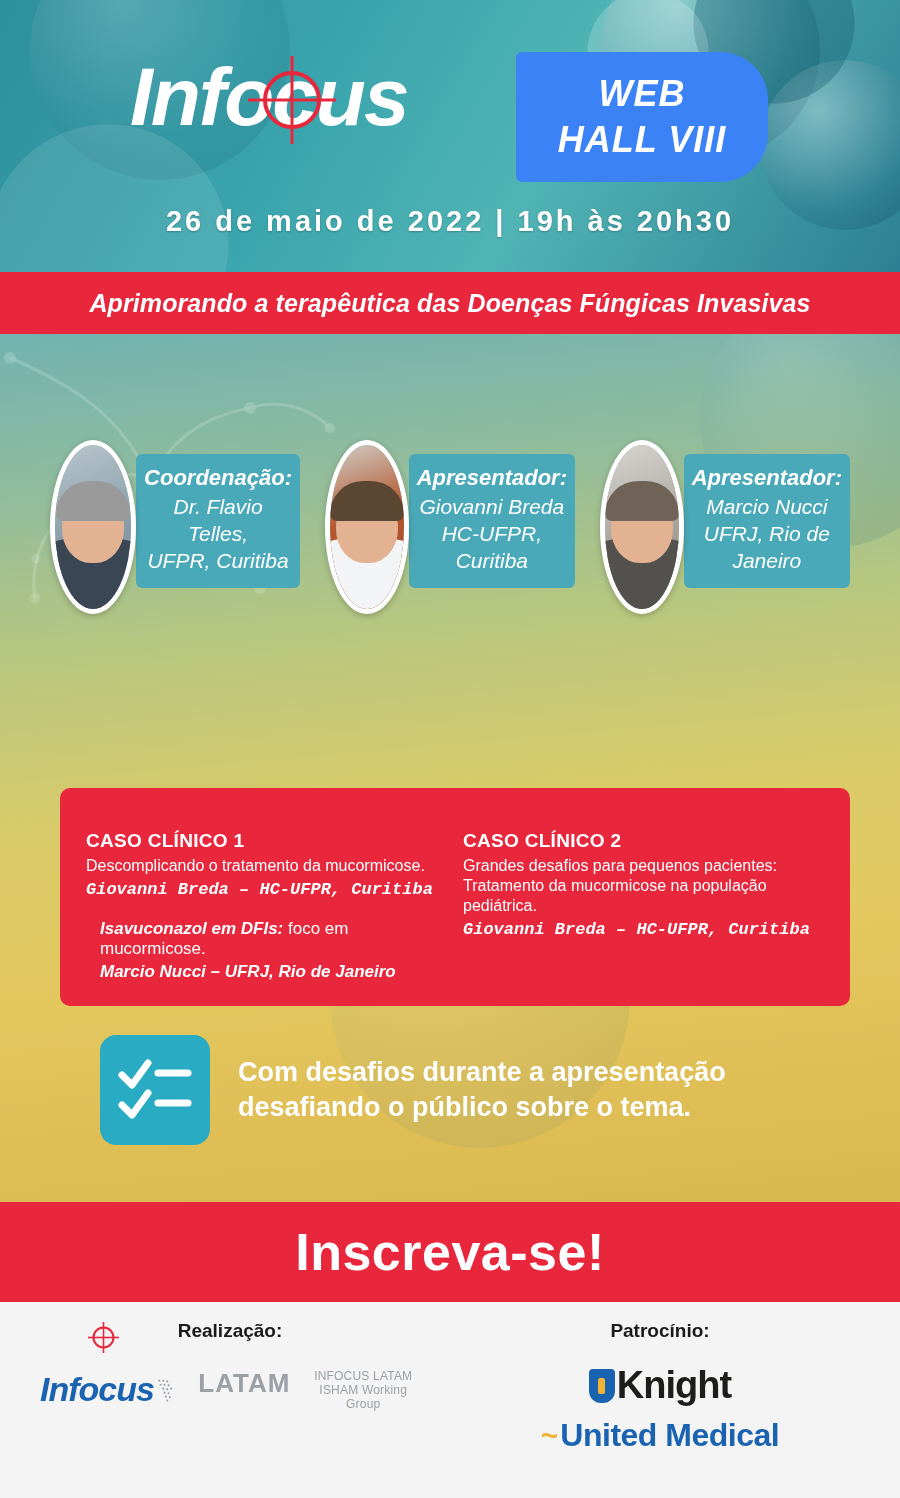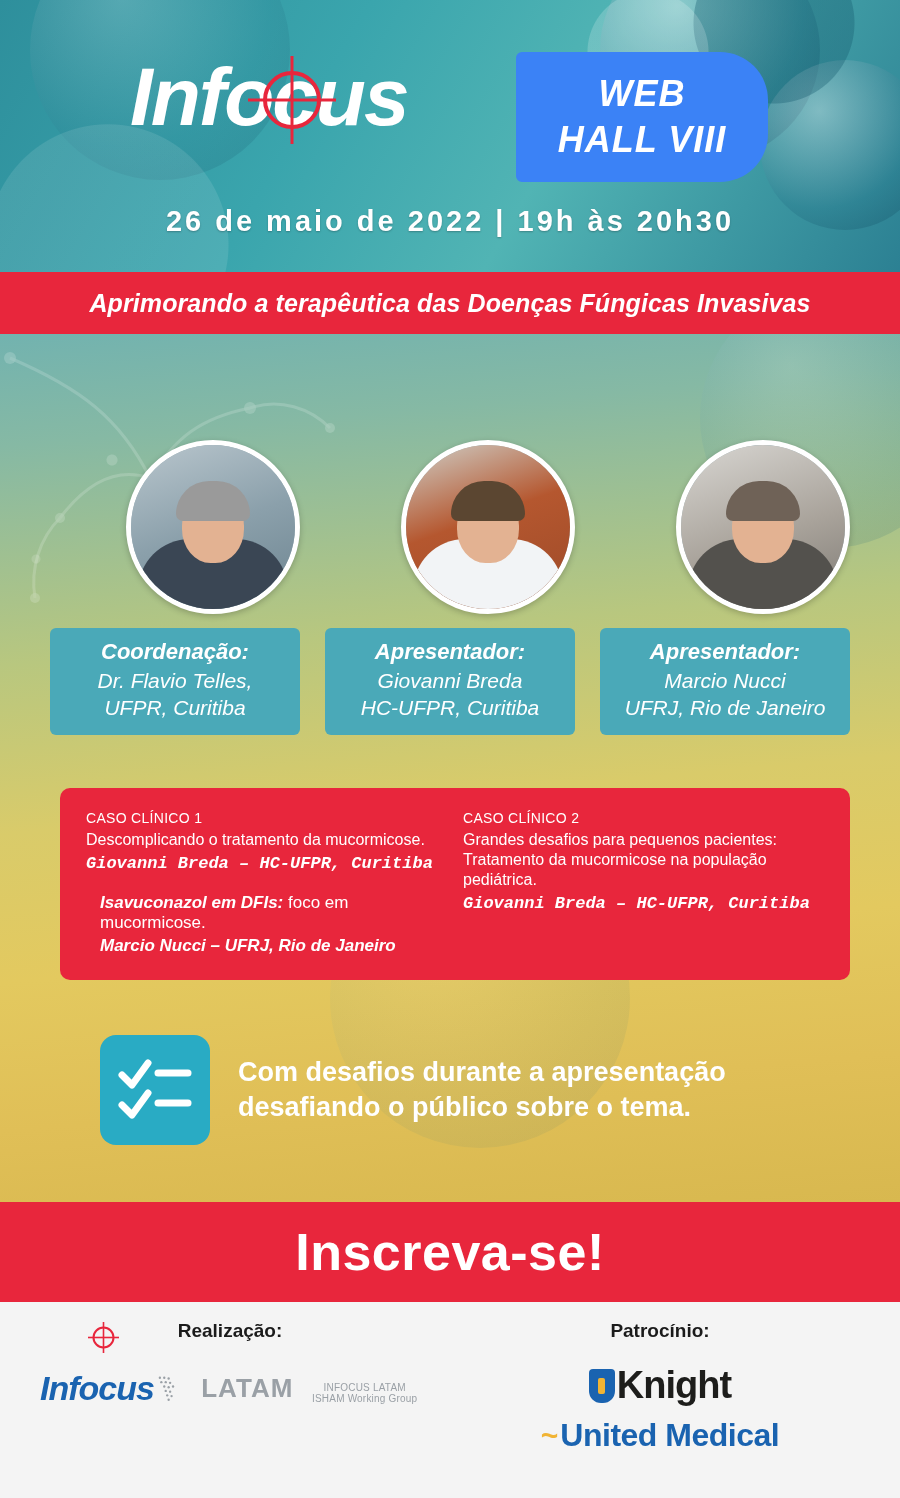--- a/index.html
+++ b/index.html
@@ -89,21 +89,21 @@
     position:absolute; left:0; top:205px; width:900px; text-align:center;
     color:#ffffff; font-size:29px; font-weight:bold; letter-spacing:3px;
     text-shadow:0 1px 2px rgba(0,0,0,.25);
   }
 
   
   .speakers {
     position:absolute; left:50px; top:440px; width:800px;
     display:flex; justify-content:space-between;
   }
-  .speaker { width:250px; display:flex; flex-direction:column; align-items:flex-end; }
+  .speaker { width:250px; display:flex; align-items:flex-start; }
   .photo {
     width:174px; height:174px; border-radius:50%;
     border:5px solid #ffffff; overflow:hidden; position:relative;
     box-shadow:0 2px 6px rgba(0,0,0,.22);
     background:#9bb0b6;
   }
   .ph-bg1 { position:absolute; inset:0; background:linear-gradient(160deg,#b9c6cd 0%, #8ba0ab 50%, #6d8490 100%); }
   .ph-bg2 { position:absolute; inset:0; background:linear-gradient(160deg,#cfcfc8 0%,#b5572f 45%,#9d4a28 100%); }
   .ph-bg3 { position:absolute; inset:0; background:linear-gradient(160deg,#d8d6d2 0%,#a9a39b 55%,#7e7a74 100%); }
   .head {
@@ -123,21 +123,21 @@
   .sp2 .caption, .sp3 .caption { }
 
   
   .cases {
     position:absolute; left:60px; top:788px; width:790px; min-height:190px;
     background:#e8263c; border-radius:10px; color:#ffffff;
     display:flex; padding:22px 26px 24px;
   }
   .case-col { width:50%; padding-right:18px; }
   .case-col.right { padding-right:0; padding-left:8px; }
-  .case-title { font-size:14px; font-weight:normal; letter-spacing:.3px; margin-bottom:4px; }
+  .case-title { font-size:19px; font-weight:bold; letter-spacing:.3px; margin-bottom:4px;margin-top:20px; }
   .case-desc { font-size:16px; line-height:1.25; }
   .case-auth { font-size:17px; font-weight:bold; font-style:italic; margin-top:4px;font-family:Liberation Mono, monospace; }
   .case-second { margin-top:20px; }
   .case-second .lead { font-size:17px; }
   .case-second .lead b { font-weight:bold; font-style:italic; }
   .case-second .auth2 { font-size:17px; font-weight:bold; font-style:italic; margin-top:3px; }
   .indent { padding-left:14px; }
 
   
   .polls {
@@ -172,21 +172,21 @@
   }
   .infocus-mini .word {
     font-size:34px; font-weight:bold; font-style:italic; color:#1a63b0; letter-spacing:-1px;
     position:relative;
   }
   .mini-target { position:absolute; left:47px; top:1px; width:33px; height:33px; }
   .latam {
     margin-left:14px; display:flex; flex-direction:row; align-items:flex-start;justify-content:center;
   }
   .latam .lt { font-size:26px; color:#9aa0a6; font-weight:bold; letter-spacing:1px; }
-  .latam .sub { font-size:10px; color:#9aa0a6; letter-spacing:.2px; margin-top:9px;padding-left:16px;}
+  .latam .sub { font-size:12px; color:#9aa0a6; letter-spacing:.2px; margin-top:1px;padding-left:16px;}
   .dots { width:40px; height:40px; margin-right:4px; }
   .knight {
     margin-top:22px; display:flex; align-items:center; justify-content:center;
   }
   .knight .shield {
     width:26px; height:34px; background:#1a63b0; border-radius:4px 4px 12px 12px;
     display:flex; align-items:center; justify-content:center; margin-right:2px;
   }
   .knight .shield i {
     display:block; width:7px; height:16px; background:#f1b434; border-radius:2px;

